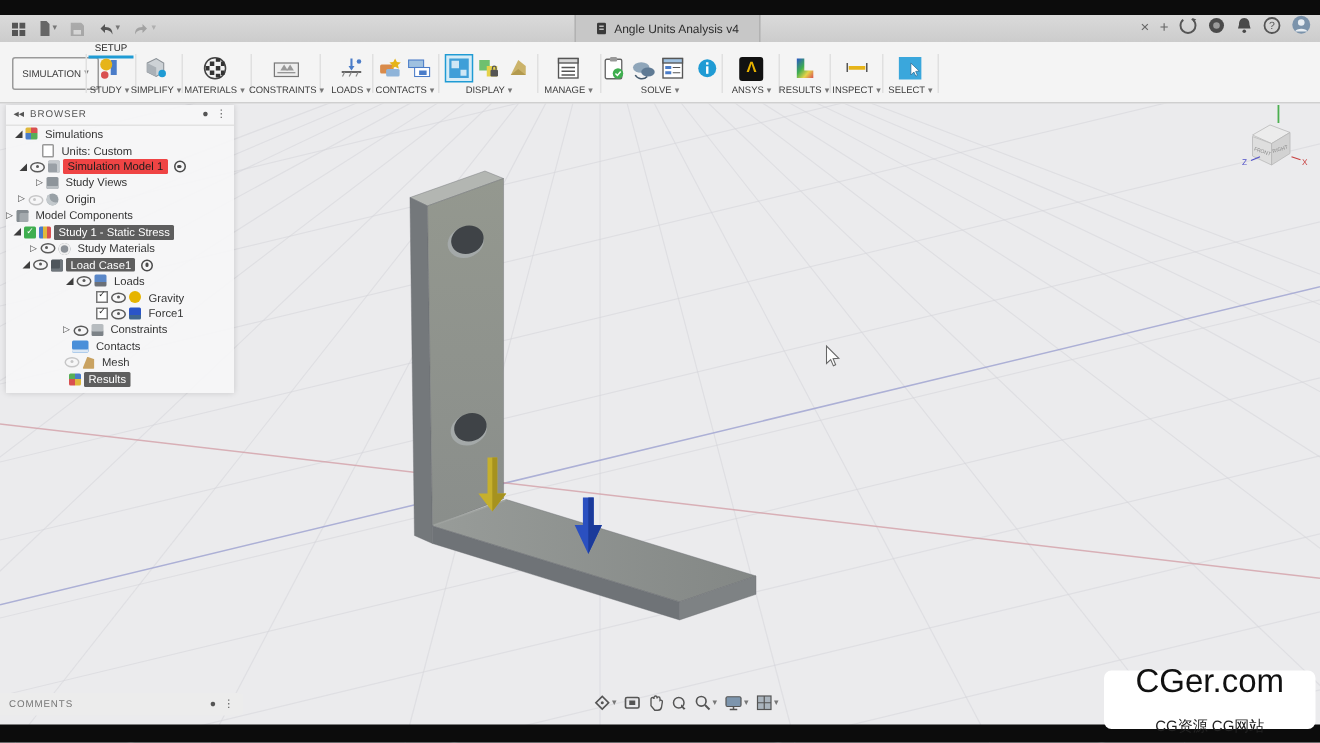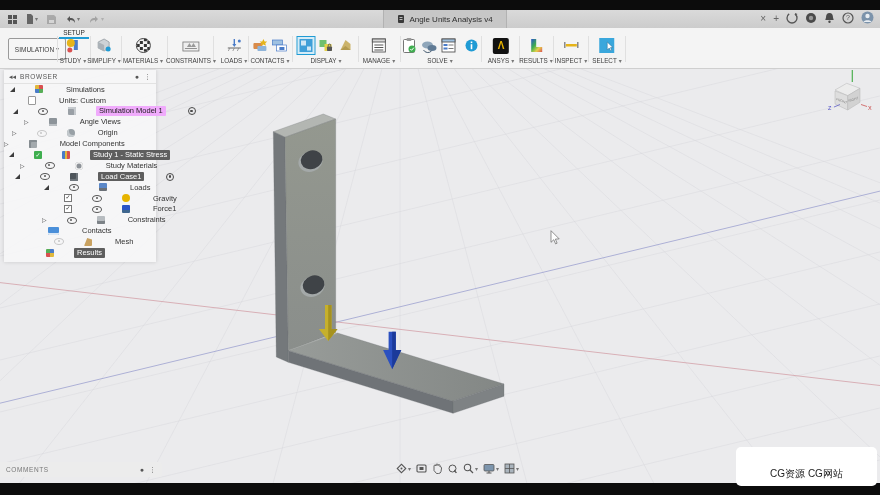--- a/index.html
+++ b/index.html
@@ -33,23 +33,23 @@
   .ansys-chip{width:16px;height:16px;background:#111;border-radius:2px;color:#e8b300;font-size:10px;font-weight:bold;display:flex;align-items:center;justify-content:center;line-height:1;}
 
   
   #scene{position:absolute;top:0;left:0;z-index:1;}
 
   
   #browser{position:absolute;left:4px;top:70px;width:152px;z-index:4;background:rgba(246,246,247,.92);box-shadow:0 0 4px rgba(0,0,0,.15);padding-bottom:4px;}
   #browser-head{height:13px;display:flex;align-items:center;padding:0 5px;border-bottom:1px solid #e2e2e2;}
   #browser-title{font-size:6.5px;letter-spacing:.6px;color:#555;margin-left:4px;flex:1;}
   .hd-ic{font-size:7px;color:#555;margin-left:5px;line-height:1;}
-  .row{display:flex;align-items:center;height:10.9px;gap:20px;white-space:nowrap;}
+  .row{display:flex;align-items:center;height:10.9px;gap:2px;white-space:nowrap;}
   .lbl{font-size:7.5px;color:#333;line-height:1;padding:1px 3px;}
-  .sel-gray{background:#f0abfc;color:#1d1d1d;border-radius:1px;}
+  .sel-gray{background:#ef4444;color:#1d1d1d;border-radius:1px;}
   .sel-dark{background:#5e5e5e;color:#fff;border-radius:1px;}
   .exp-o{width:0;height:0;border-bottom:5px solid #3d3d3d;border-left:5px solid transparent;}
   .exp-c{font-size:6px;color:#444;line-height:1;}
   .eye{width:8px;height:5px;border:1px solid #5a5a5a;border-radius:50%;position:relative;flex:none;}
   .eye::after{content:"";position:absolute;left:2.5px;top:1px;width:2px;height:2px;background:#5a5a5a;border-radius:50%;}
   .eye.dim{opacity:.3;}
   .cb{width:6px;height:6px;border:1px solid #777;background:#fff;font-size:6px;color:#2a2a2a;line-height:5px;text-align:center;flex:none;}
   .tgt{width:6px;height:6px;border:1px solid #4a4a4a;border-radius:50%;position:relative;flex:none;margin-left:2px;}
   .tgt::after{content:"";position:absolute;left:1.5px;top:1.5px;width:2.5px;height:2.5px;border-radius:50%;background:#4a4a4a;}
   .ti{width:8px;height:8px;flex:none;border-radius:1px;}
@@ -517,21 +517,21 @@
     <div class="row" style="padding-left:9px">
       <span class="exp-o"></span>
       <span class="eye"></span>
       <span class="ti ic-fcomp"></span>
       <span class="lbl sel-gray">Simulation Model 1</span>
       <span class="tgt"></span>
     </div>
     <div class="row" style="padding-left:20px">
       <span class="exp-c">▷</span>
       <span class="ti ic-views"></span>
-      <span class="lbl">Angle Views</span>
+      <span class="lbl">Study Views</span>
     </div>
     <div class="row" style="padding-left:8px">
       <span class="exp-c">▷</span>
       <span class="eye dim"></span>
       <span class="ti ic-origin"></span>
       <span class="lbl">Origin</span>
     </div>
     <div class="row" style="">
       <span class="exp-c">▷</span>
       <span class="ti ic-comp"></span>
@@ -577,21 +577,21 @@
     <div class="row" style="padding-left:38px">
       <span class="exp-c">▷</span>
       <span class="eye"></span>
       <span class="ti ic-constr"></span>
       <span class="lbl">Constraints</span>
     </div>
     <div class="row" style="padding-left:44px">
       <span class="ti ic-contacts"></span>
       <span class="lbl">Contacts</span>
     </div>
-    <div class="row" style="padding-left:50px">
+    <div class="row" style="padding-left:39px">
       <span class="eye dim"></span>
       <span class="ti ic-mesh"></span>
       <span class="lbl">Mesh</span>
     </div>
     <div class="row" style="padding-left:42px">
       <span class="ti ic-results"></span>
       <span class="lbl sel-dark">Results</span>
     </div>
   </div>
 
@@ -645,16 +645,17 @@
         <svg width="11" height="11">
           <rect x="1" y="1" width="9" height="9" fill="#aab4bd" stroke="#555" stroke-width="0.8"></rect>
           <line x1="5.5" y1="1" x2="5.5" y2="10" stroke="#555" stroke-width="0.8"></line>
           <line x1="1" y1="5.5" x2="10" y2="5.5" stroke="#555" stroke-width="0.8"></line>
         </svg>
         <span class="car">▾</span>
       </span>
   </div>
 
   <div id="watermark">
+    <div id="wm-title">CGer.com</div>
     <div id="wm-sub">CG资源 CG网站</div>
   </div>
 
 </div>
 
 </body></html>

